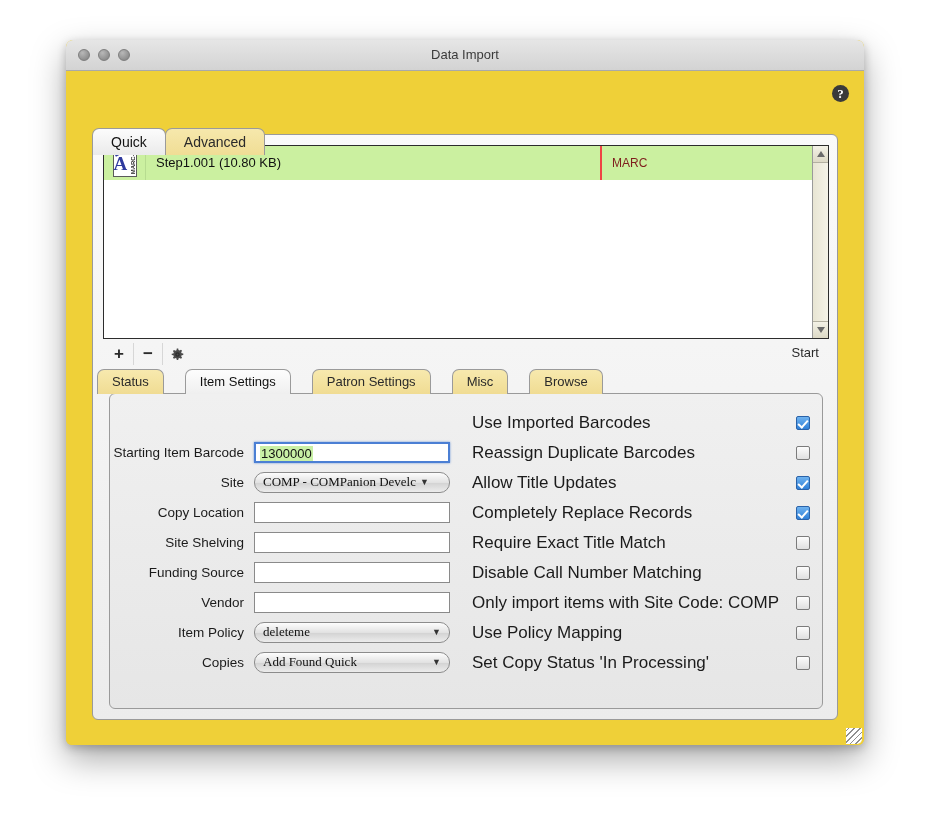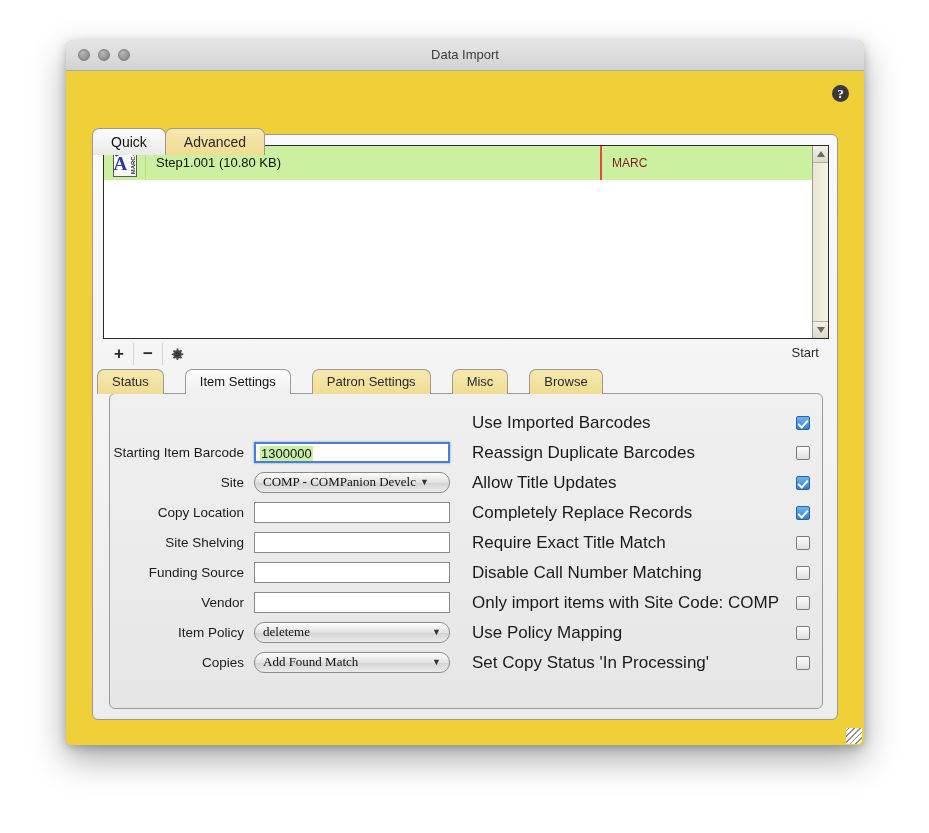--- a/index.html
+++ b/index.html
@@ -426,21 +426,21 @@
               <div class="flabel">Item Policy</div>
               <div class="popup">
                 <span class="ptext">deleteme</span>
                 <span class="parrow-right">▼</span>
               </div>
             </div>
 
             <div class="frow2">
               <div class="flabel">Copies</div>
               <div class="popup">
-                <span class="ptext">Add Found Match</span>
+                <span class="ptext">Add Found Quick</span>
                 <span class="parrow-right">▼</span>
               </div>
             </div>
 
           </div>
 
           <div class="form-right">
 
             <div class="crow">
               <div class="clabel">Use Imported Barcodes</div>

